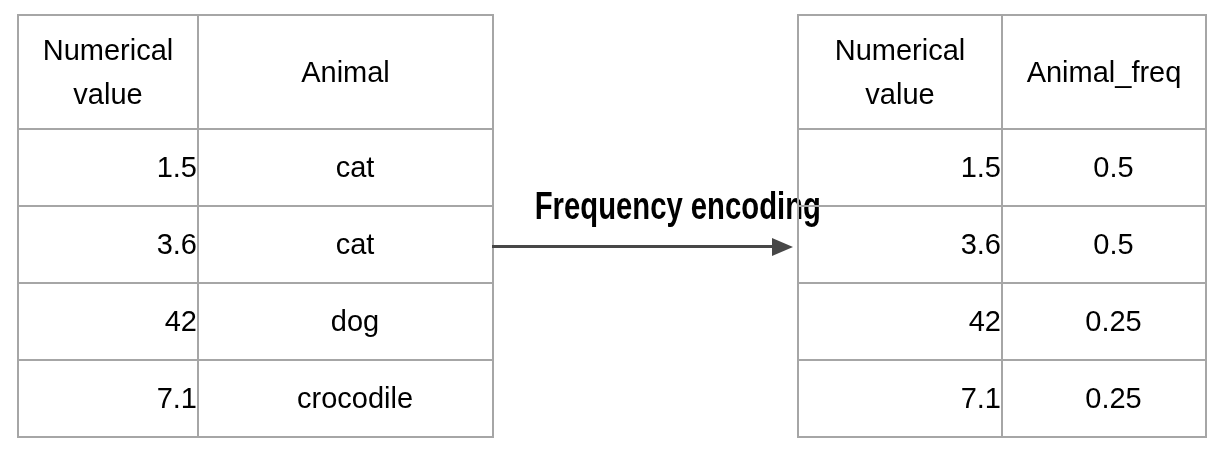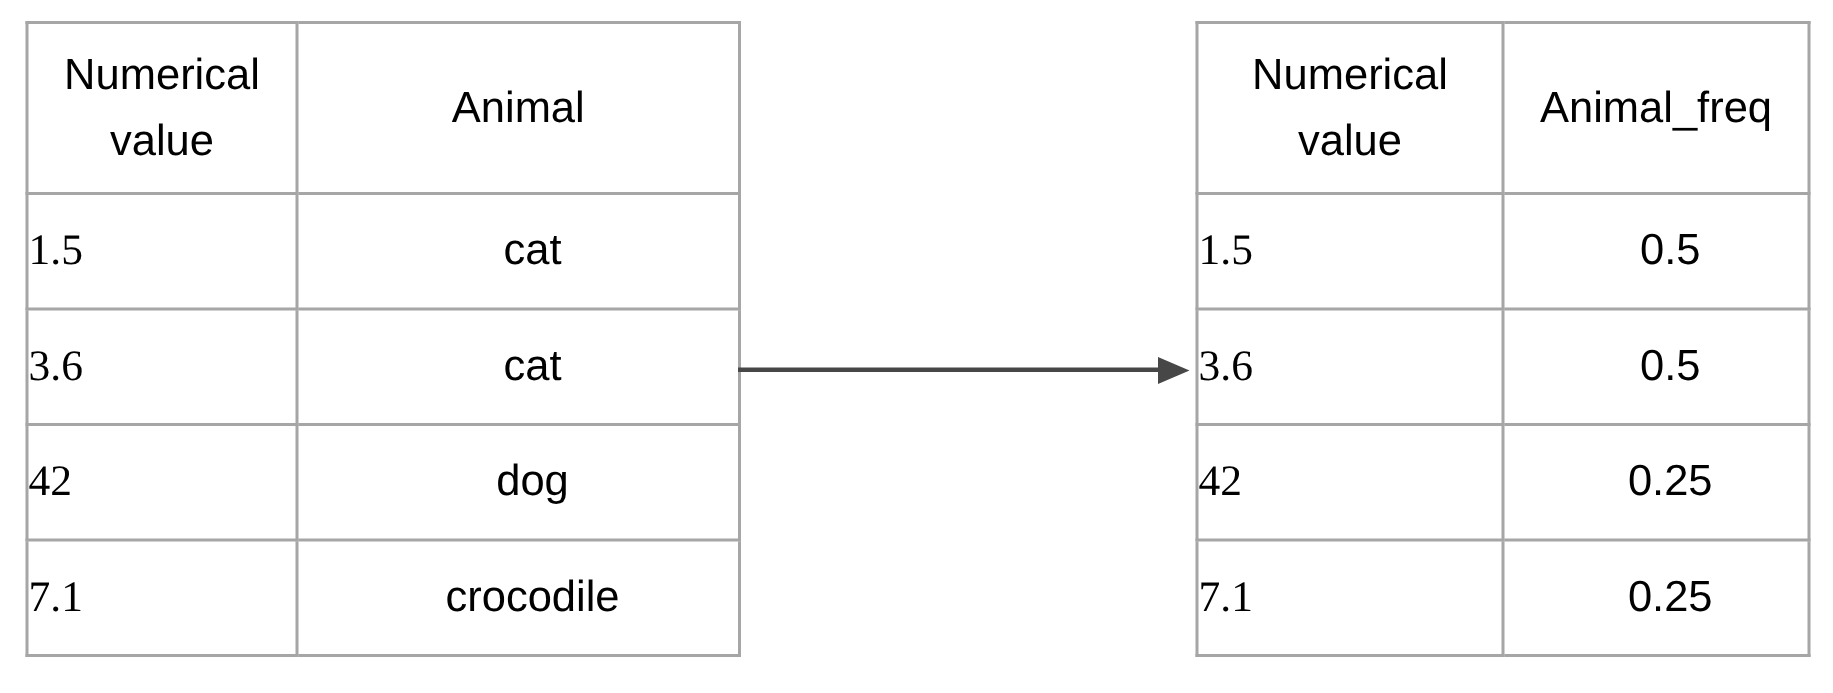--- a/index.html
+++ b/index.html
@@ -35,24 +35,23 @@
   }
   thead tr { height: 114px; }
   tbody tr { height: 77px; }
   th {
     text-align: center;
     vertical-align: middle;
     line-height: 44px;
     padding: 0 10px;
   }
   td.num {
-    text-align: left;
+    text-align: right;
     vertical-align: middle;
     padding: 0;
-    font-family: Liberation Serif, serif;
   }
   td.txt {
     text-align: center;
     vertical-align: middle;
     padding: 0 0 0 19px;
   }
   .arrow-label {
     position: absolute;
     left: 492px;
     top: 187px;
@@ -117,20 +116,23 @@
         <td class="num">42</td>
         <td class="txt">dog</td>
       </tr>
       <tr>
         <td class="num">7.1</td>
         <td class="txt">crocodile</td>
       </tr>
     </tbody>
   </table>
 
+  <div class="arrow-label">
+    <span class="squeeze">Frequency encoding</span>
+  </div>
   <div class="arrow-line"></div>
   <div class="arrow-head"></div>
 
   <table class="data-table" id="right-table">
     <colgroup>
         <col style="width:204px">
         <col style="width:204px">
       </colgroup>
     <thead>
       <tr>

